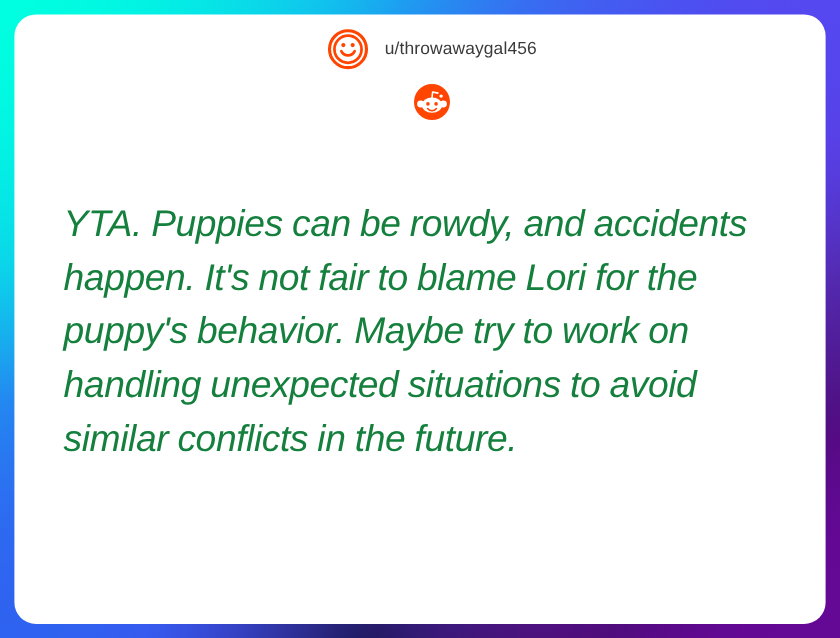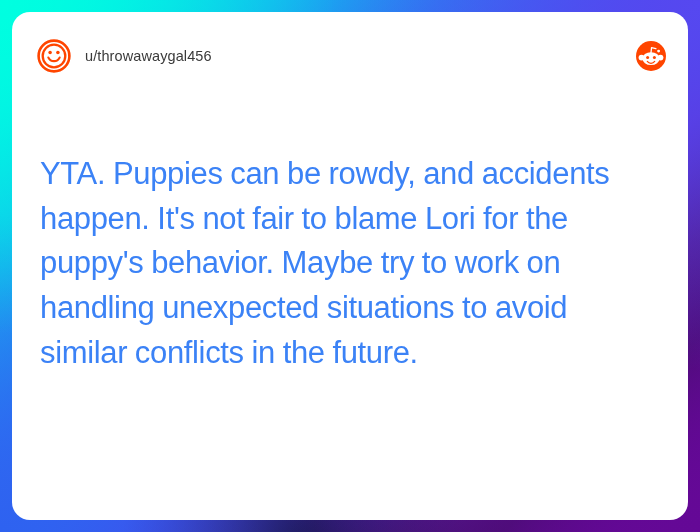--- a/index.html
+++ b/index.html
@@ -59,28 +59,29 @@
     box-sizing: border-box;
     background: #ffffff;
     border-radius: 18px;
     z-index: 2;
     overflow: hidden;
   }
 
   
   .card-header {
     position: absolute;
-    left: 0;
+    left: 17px;
     top: 0;
     right: 0;
     height: 88px;
     display: flex;
     align-items: center;
     padding: 0 22px 0 24px;
     box-sizing: border-box;
+    flex-direction: column;
   }
   .author-block {
     display: flex;
     align-items: center;
     gap: 13px;
     flex: 1 1 auto;
     min-width: 0;
   }
   .avatar {
     width: 36px;
@@ -105,28 +106,29 @@
   
   .card-body {
     position: absolute;
     left: 0;
     right: 0;
     top: 140px;
     padding: 0 28px 0 28px;
     box-sizing: border-box;
   }
   .post-text {
-    margin: 0;
+    margin: 13px;
     font-size: 31px;
     line-height: 1.44;
-    color: #3b82f6;
+    color: #15803d;
     font-family: "Liberation Sans", sans-serif;
     letter-spacing: -0.35px;
     word-spacing: -0.5px;
     font-weight: 400;
+    font-style: italic;
   }
 </style>
 </head>
 <body>
 
 <div id="gradient-backdrop">
 
   <div id="post-card">
 
     <div class="card-header">

